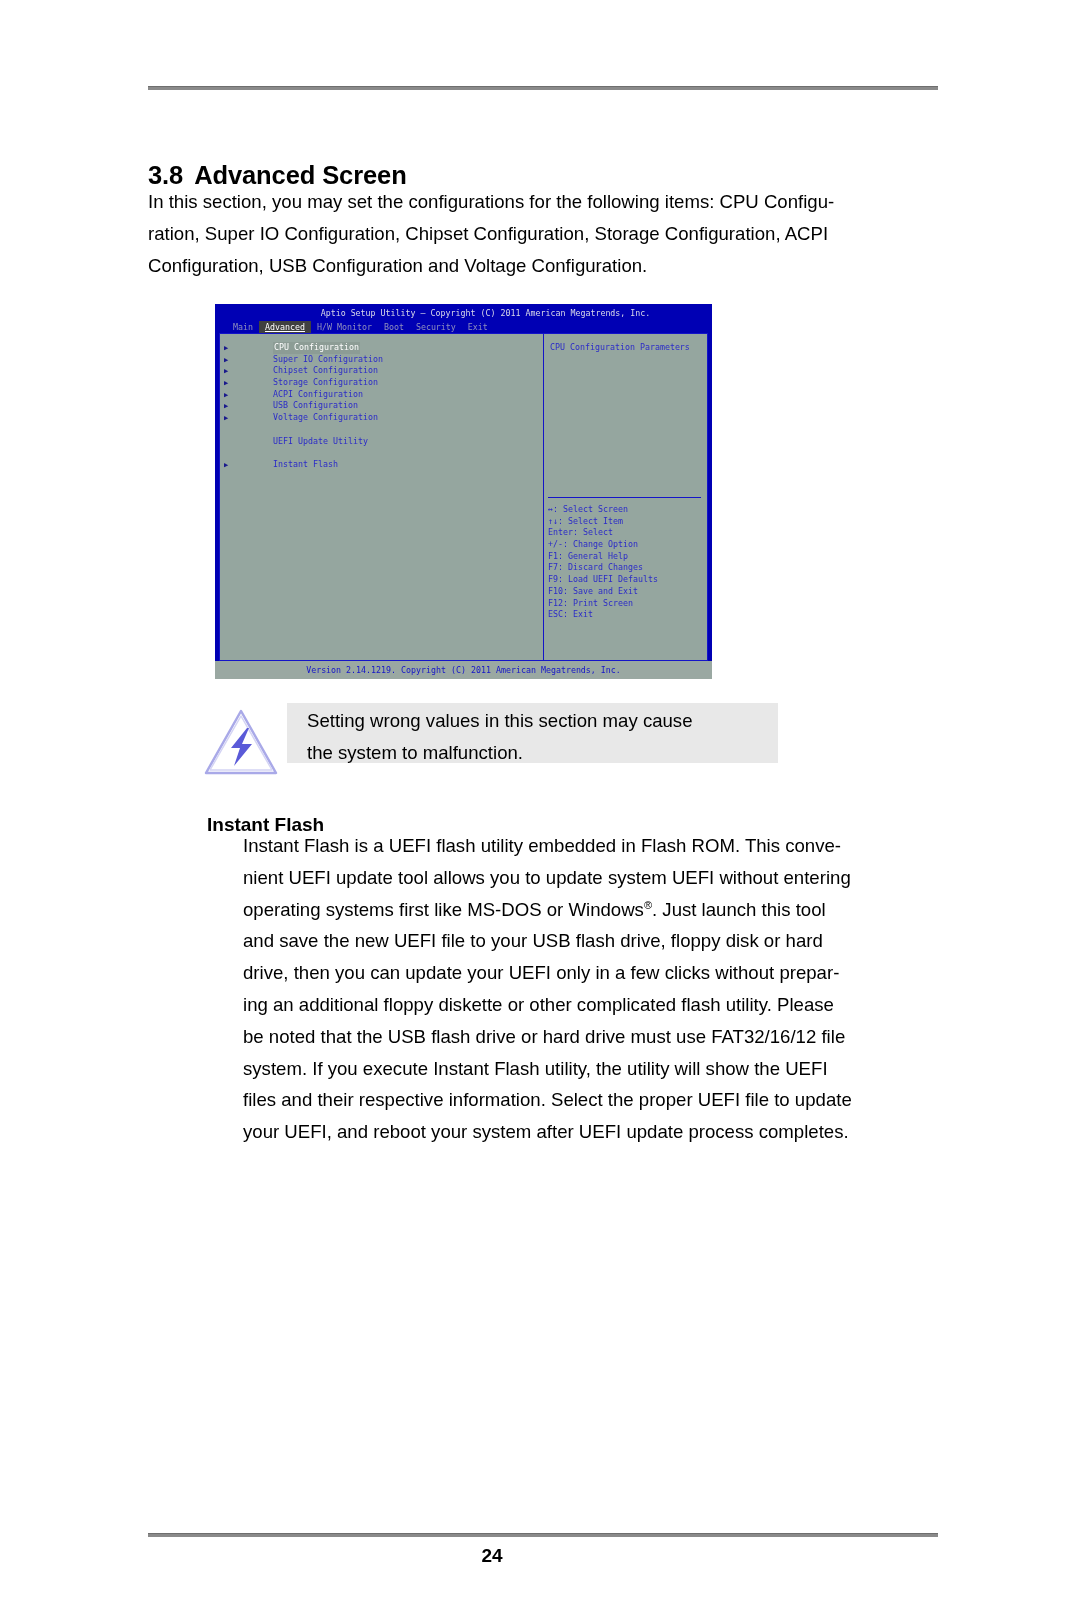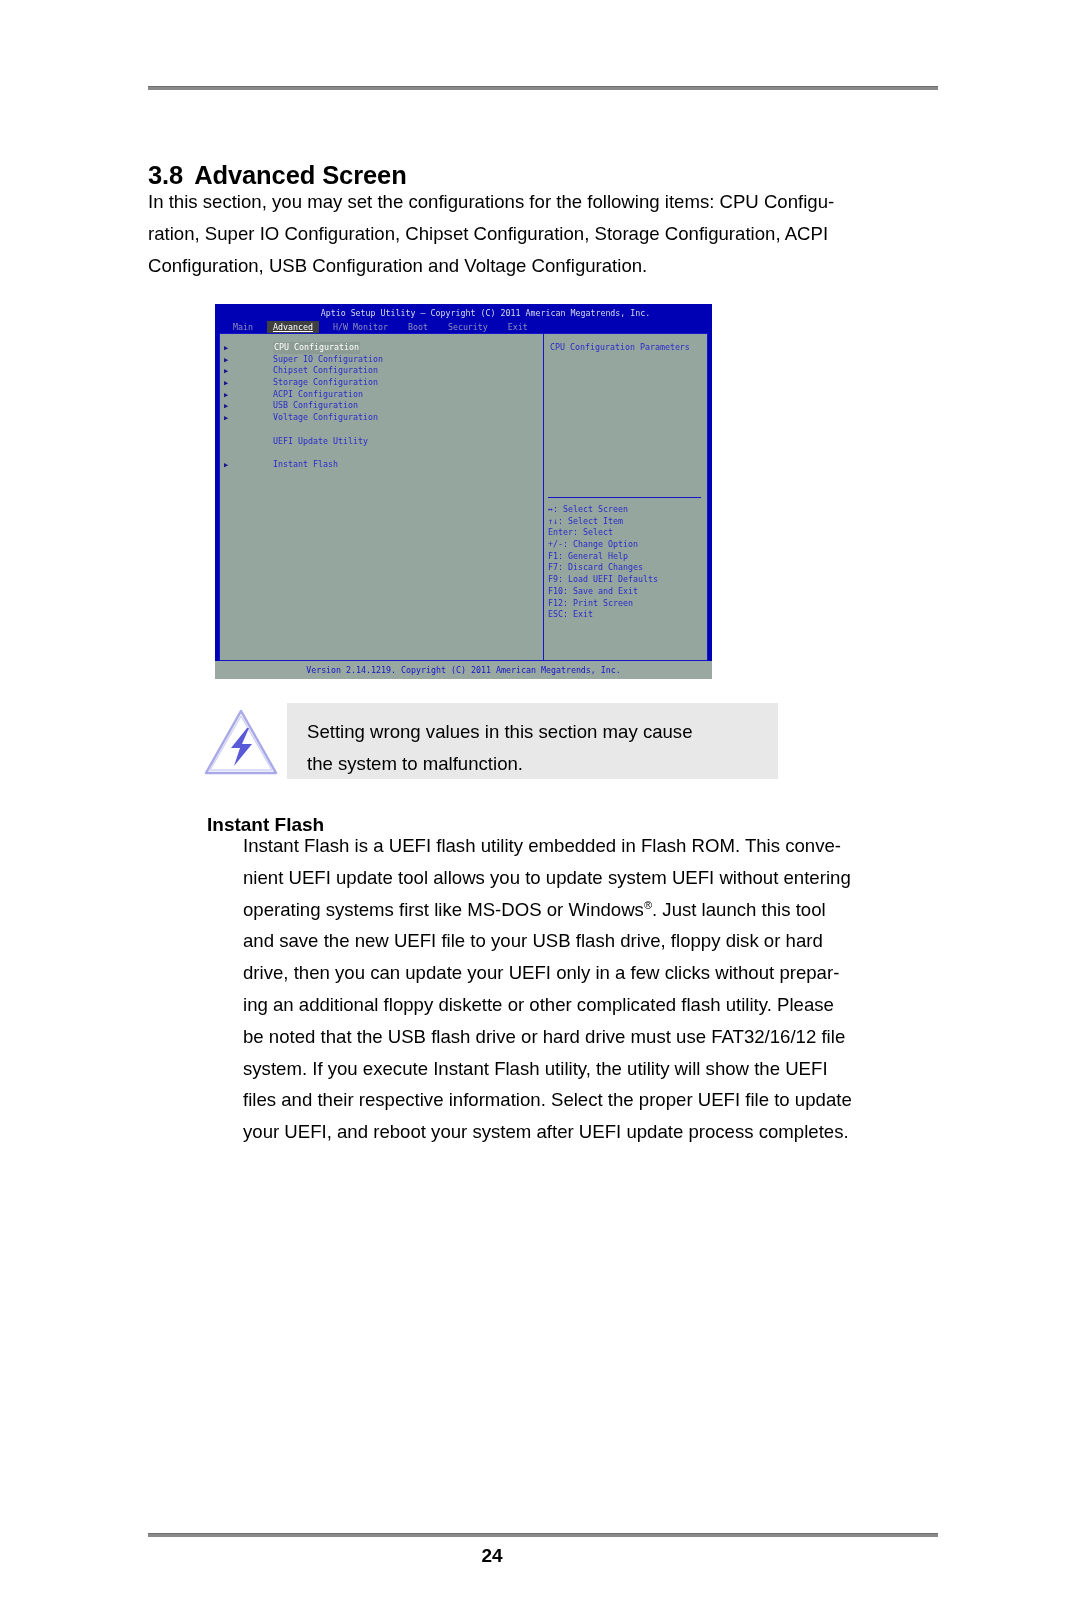--- a/index.html
+++ b/index.html
@@ -73,21 +73,21 @@
     text-align: center;
     color: #d8d8e8;
     font-size: 8.3px;
     white-space: nowrap;
     padding-left: 22px;
   }
   .bios-tabs {
     position: absolute;
     left: 12px; top: 17px;
     display: flex;
-    gap: 8px;
+    gap: 0;
     font-size: 8.3px;
   }
   .bios-tab {
     padding: 1px 6px;
     color: #8f8fbe;
     white-space: nowrap;
   }
   .bios-tab.active {
     background: #404040;
     color: #ffffff;
@@ -177,24 +177,24 @@
     white-space: nowrap;
     overflow: hidden;
   }
 
   
   .caution {
     position: absolute;
     left: 287px;
     top: 703px;
     width: 491px;
-    height: 76px;
+    height: 60px;
     background: #e8e8e8;
     box-sizing: border-box;
-    padding: 13px 0 0 20px;
+    padding: 2px 0 0 20px;
     font-size: 18.6px;
     line-height: 32px;
   }
   .caution span { display: block; white-space: nowrap; }
   .warn-icon {
     position: absolute;
     left: 203px;
     top: 706px;
     width: 76px;
     height: 72px;

